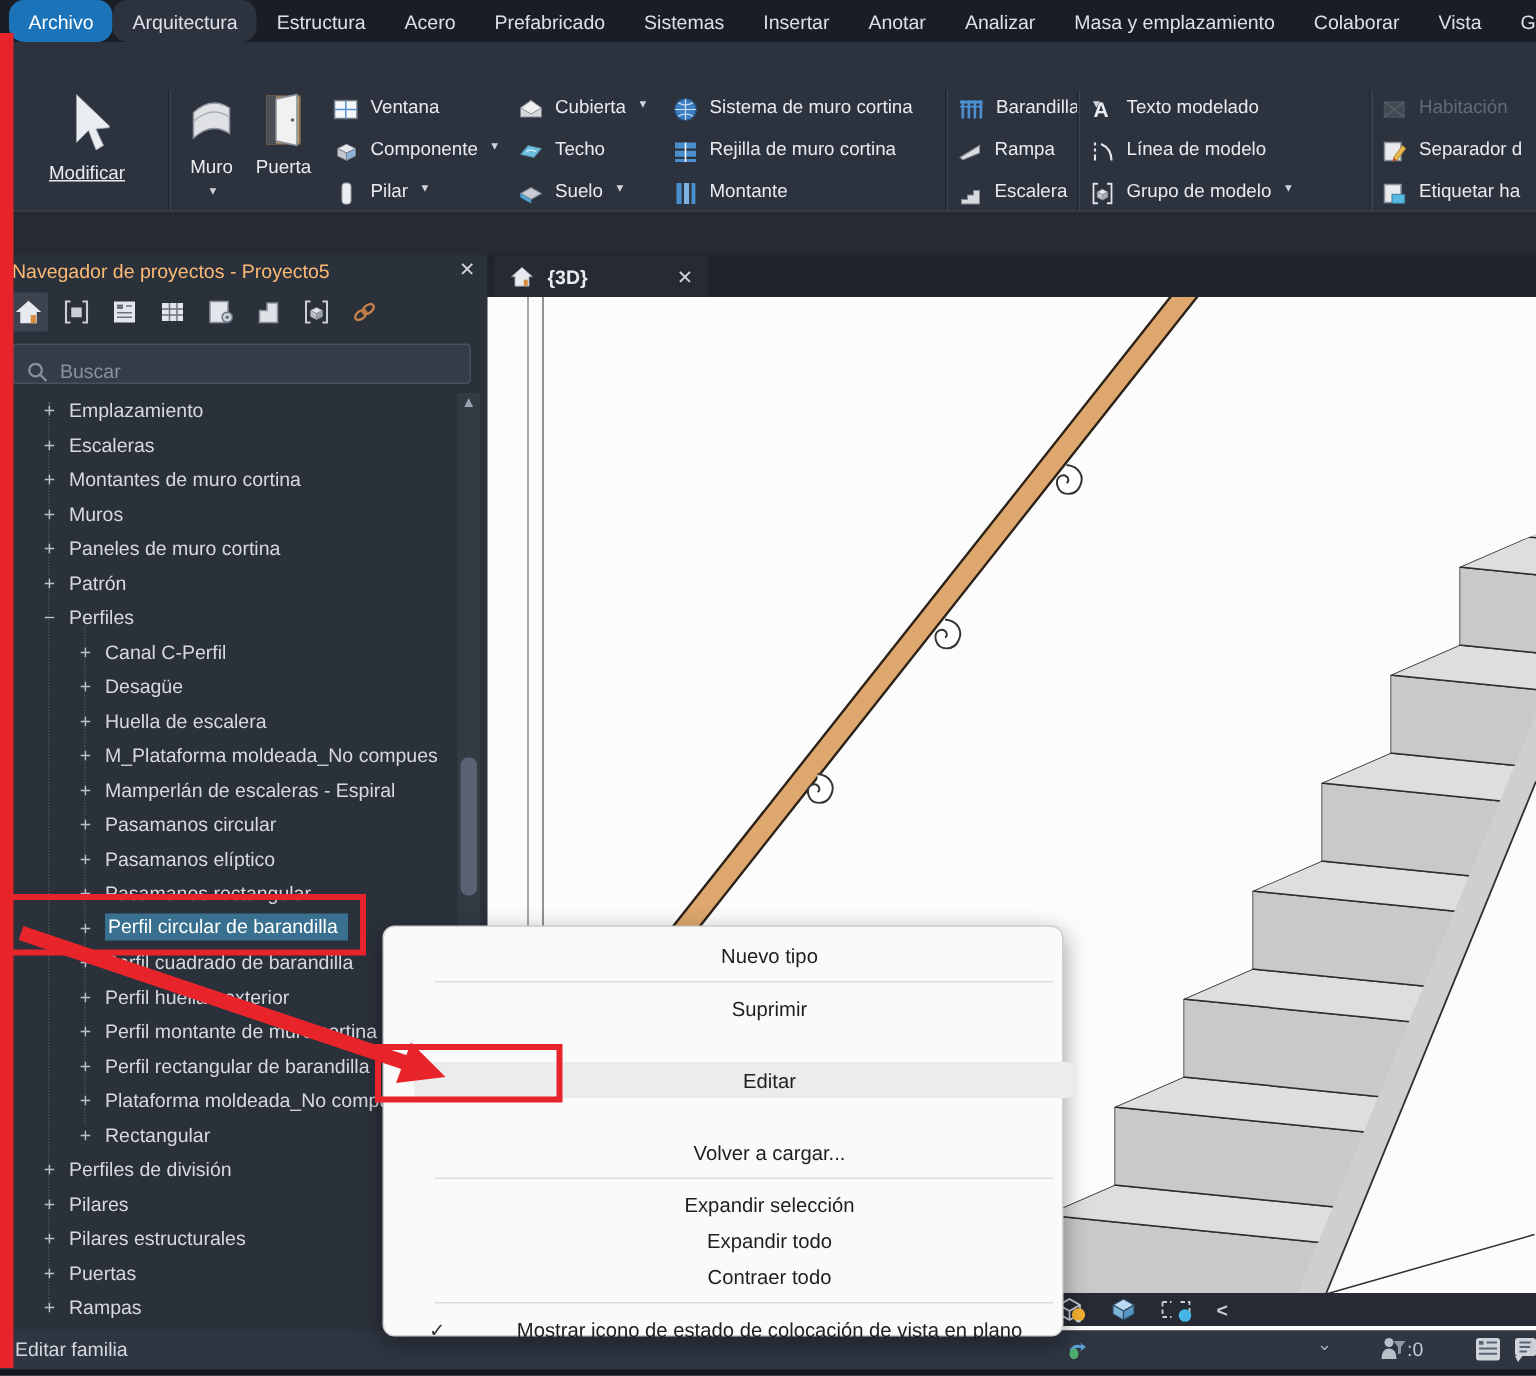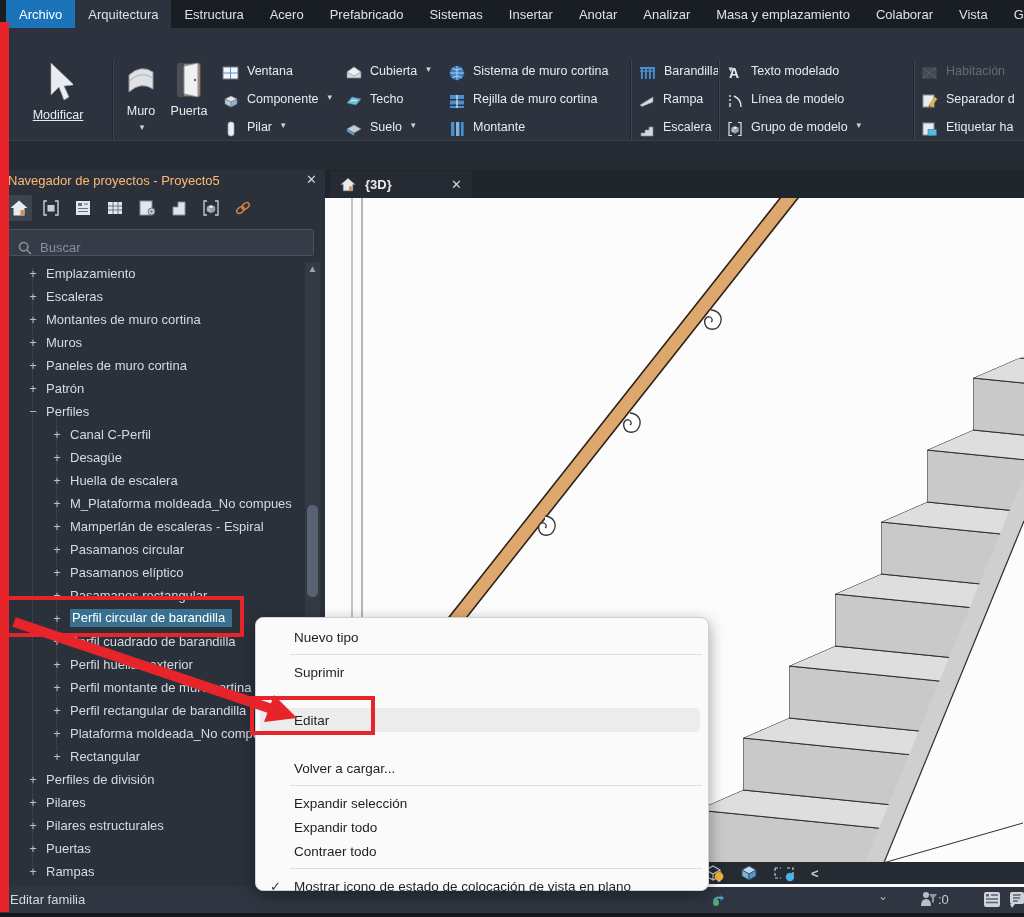--- a/index.html
+++ b/index.html
@@ -1,20 +1,20 @@
 <!DOCTYPE html>
 <html><head>
 <meta charset="utf-8">
 <style>
   html,body{margin:0;padding:0;background:#14171c;font-family:"Liberation Sans",sans-serif;}
   #app{position:relative;width:1024px;height:917px;overflow:hidden;background:#262b33;}
   .abs{position:absolute;}
   
   .tabbar{left:0;top:0;width:1024px;height:28px;background:#191d24;display:flex;align-items:stretch;padding-left:6px;box-sizing:border-box;}
-  .tab{color:#dde1e7;font-size:13px;padding:12px 13px;display:flex;align-items:center;white-space:nowrap;cursor:default;}
+  .tab{color:#dde1e7;font-size:13px;padding:12px 13px;display:flex;align-items:center;white-space:nowrap;cursor:default;border-radius:10px;}
   .tab.file{background:#1b74ba;color:#fff;}
   .tab.active{background:#2d333e;}
   
   .ribbon{left:0;top:28px;width:1024px;height:112px;background:#2d333e;}
   .rsep{top:32px;width:1px;height:104px;background:#222831;box-shadow:1px 0 0 #3d4451;}
   .grouplabel{top:119px;font-size:12px;color:#c3c9d1;text-align:center;white-space:nowrap;}
   .bigbtn{top:33px;height:86px;display:flex;flex-direction:column;align-items:center;justify-content:flex-start;gap:4px;color:#e8ebee;font-size:12.5px;cursor:default;}
   .bigbtn .lbl{line-height:13px;text-align:center;}
   .smallbtn{height:24px;display:flex;align-items:flex-start;gap:7px;font-size:12.5px;color:#e8ebee;white-space:nowrap;cursor:default;}
   .smallbtn.disabled{opacity:.5;color:#99a0aa;}
@@ -41,21 +41,21 @@
   .sbar-up{left:306px;top:263px;width:13px;text-align:center;color:#9aa2ad;font-size:10px;}
   
   .viewtabbar{left:325px;top:170px;width:699px;height:28px;background:#20252c;}
   .viewtab{left:330px;top:171px;width:142px;height:27px;background:#262b33;display:flex;align-items:center;gap:9px;padding:0 10px;box-sizing:border-box;color:#e8ecef;font-size:13px;font-weight:bold;}
   .viewtab .x{margin-left:auto;font-weight:normal;color:#cfd4da;}
   .canvas{left:325px;top:198px;width:699px;height:689px;background:#fcfcfc;}
   .vcb{position:absolute;left:0;top:664px;width:699px;height:22px;background:#262b33;display:flex;align-items:center;gap:14px;padding-left:378px;box-sizing:border-box;}
   .vcb .chev{color:#c9ced5;font-size:13px;font-weight:bold;}
   
   .cmenu{left:255px;top:617px;width:452px;height:272px;background:#fafafa;border:1px solid #d0d0d0;border-radius:8px;box-shadow:0 5px 16px rgba(0,0,0,.38);z-index:40;font-size:13.5px;color:#1e1e1e;}
-  .mi{position:absolute;left:4px;width:440px;height:24px;display:flex;align-items:center;padding-left:34px;box-sizing:border-box;border-radius:4px;}
+  .mi{position:absolute;left:20px;width:440px;height:24px;display:flex;align-items:center;padding-left:34px;box-sizing:border-box;border-radius:4px;justify-content:center;}
   .mi.hl{background:#ececec;}
   .mi .chk{position:absolute;left:10px;font-size:13px;color:#333;}
   .msep{position:absolute;left:34px;width:412px;height:1px;background:#dcdcdc;}
   
   .redbar{left:0;top:22px;width:9px;height:890px;background:#e8242b;z-index:60;}
   .redbox{border:4px solid #e8242b;z-index:50;background:transparent;}
   
   .statusbar{left:0;top:887px;width:1024px;height:26px;background:#2f3642;color:#d4d9df;font-size:13px;z-index:30;}
   .statusbar .lefttext{position:absolute;left:10px;top:5px;}
   .sicon{position:absolute;top:3px;display:flex;align-items:center;color:#aab1bb;}

